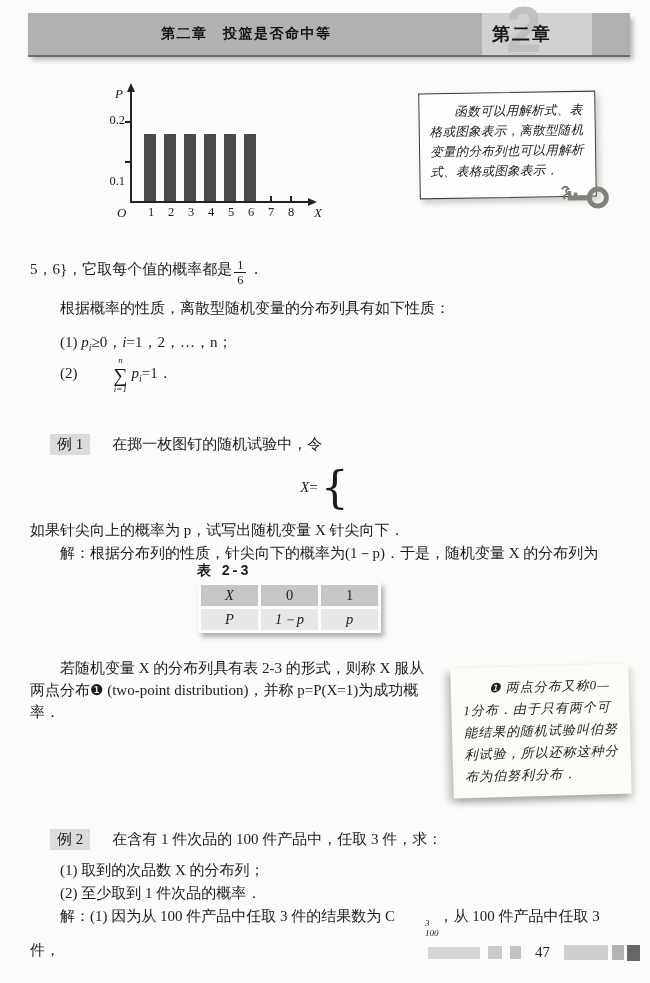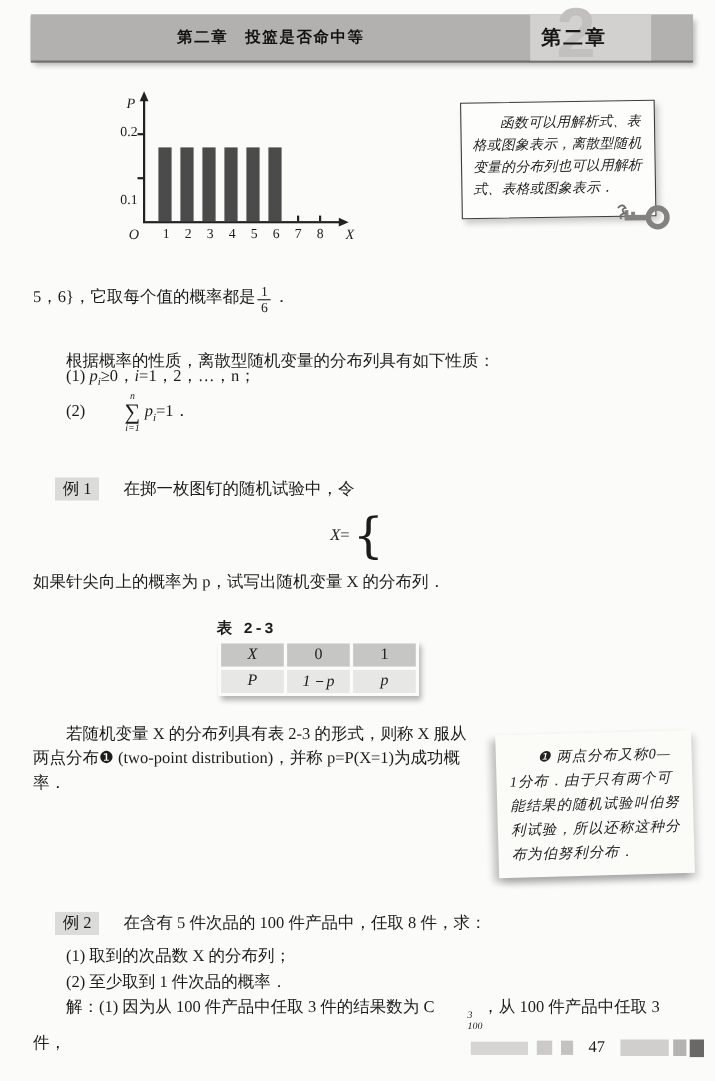--- a/index.html
+++ b/index.html
@@ -206,21 +206,21 @@
       <rect x="10" y="10" width="3.5" height="6" fill="#84827e"></rect>
       <rect x="16" y="11.5" width="3.5" height="5" fill="#84827e"></rect>
       <path d="M4 8 q4 -5 7 0 q-5 1 -1 5 q-6 1 -3 5" fill="none" stroke="#6f6d69" stroke-width="1.6"></path>
     </svg>
   </div>
 
   <div class="para" style="top:258px">
     <span>5，6}，它取每个值的概率都是</span><span class="frac"><span class="num">1</span><span class="den">6</span></span><span>．</span>
   </div>
 
-  <div class="para indent" style="top:318px">根据概率的性质，离散型随机变量的分布列具有如下性质：</div>
+  <div class="para indent" style="top:297px">根据概率的性质，离散型随机变量的分布列具有如下性质：</div>
 
   <div class="para indent" style="top:331px">
     <span>(1) </span><i>p</i><sub><i>i</i></sub><span>≥0，</span><i>i</i><span>=1，2，…，n；</span>
   </div>
 
   <div class="para indent" style="top:356px">
     <span>(2) </span><span class="sum">
         <span class="sum-top">n</span>
         <span class="sigma">∑</span>
         <span class="sum-bot">i=1</span>
@@ -234,21 +234,22 @@
   </div>
 
   <div class="equation" style="top:468px">
     <span class="eq-inner">
       <i>X</i>
         <span>=</span>
         <span class="brace">{</span>
     </span>
   </div>
 
-  <div class="para" style="top:519px">如果针尖向上的概率为 p，试写出随机变量 X 的分布列．</div>
+  <div class="para" style="top:519px">如果针尖向上的概率为 p，试写出随机变量 X 针尖向下．</div>
+  <div class="para indent" style="top:542px">解：根据分布列的性质，针尖向下的概率为(1－p)．于是，随机变量 X 的分布列为</div>
 
   <div class="table-caption">表 2-3</div>
   <table class="table23">
       <tbody>
         <tr>
           <td class="var">X</td>
           <td>0</td>
           <td>1</td>
         </tr>
         <tr>
@@ -262,21 +263,21 @@
   <div class="para indent narrow" style="top:657px">若随机变量 X 的分布列具有表 2-3 的形式，则称 X 服从两点分布❶ (two-point distribution)，并称 p=P(X=1)为成功概率．</div>
 
   <div class="sidenote">
     <div class="sidenote-text">
       <span>❶</span> <span>两点分布又称0—1分布．由于只有两个可能结果的随机试验叫伯努利试验，所以还称这种分布为伯努利分布．</span>
     </div>
   </div>
 
   <div class="example-row" style="top:829px">
     <span class="badge">例 2</span>
-    <span>在含有 5 件次品的 100 件产品中，任取 8 件，求：</span>
+    <span>在含有 1 件次品的 100 件产品中，任取 3 件，求：</span>
   </div>
   <div class="para indent" style="top:859px">(1) 取到的次品数 X 的分布列；</div>
   <div class="para indent" style="top:882px">(2) 至少取到 1 件次品的概率．</div>
   <div class="para indent" style="top:905px">
     <span>解：(1) 因为从 100 件产品中任取 3 件的结果数为 </span><span><span>C</span><span class="comb-supsub">
           <span>3</span>
           <span>100</span>
         </span></span><span>，从 100 件产品中任取 3 件，</span>
   </div>
 

